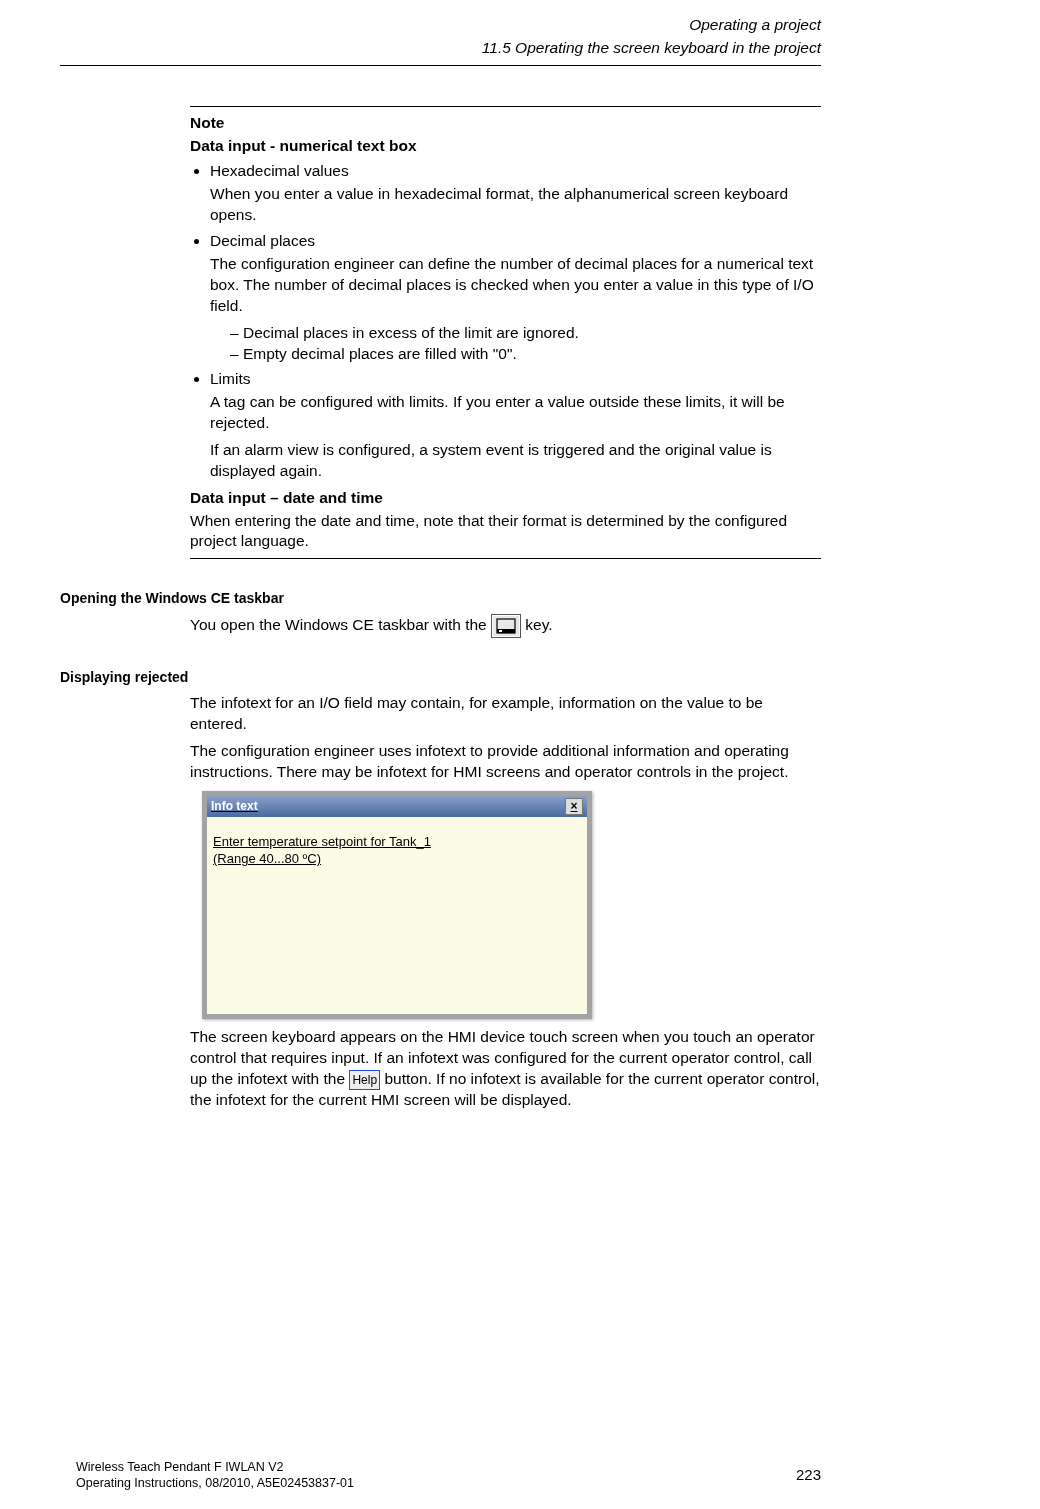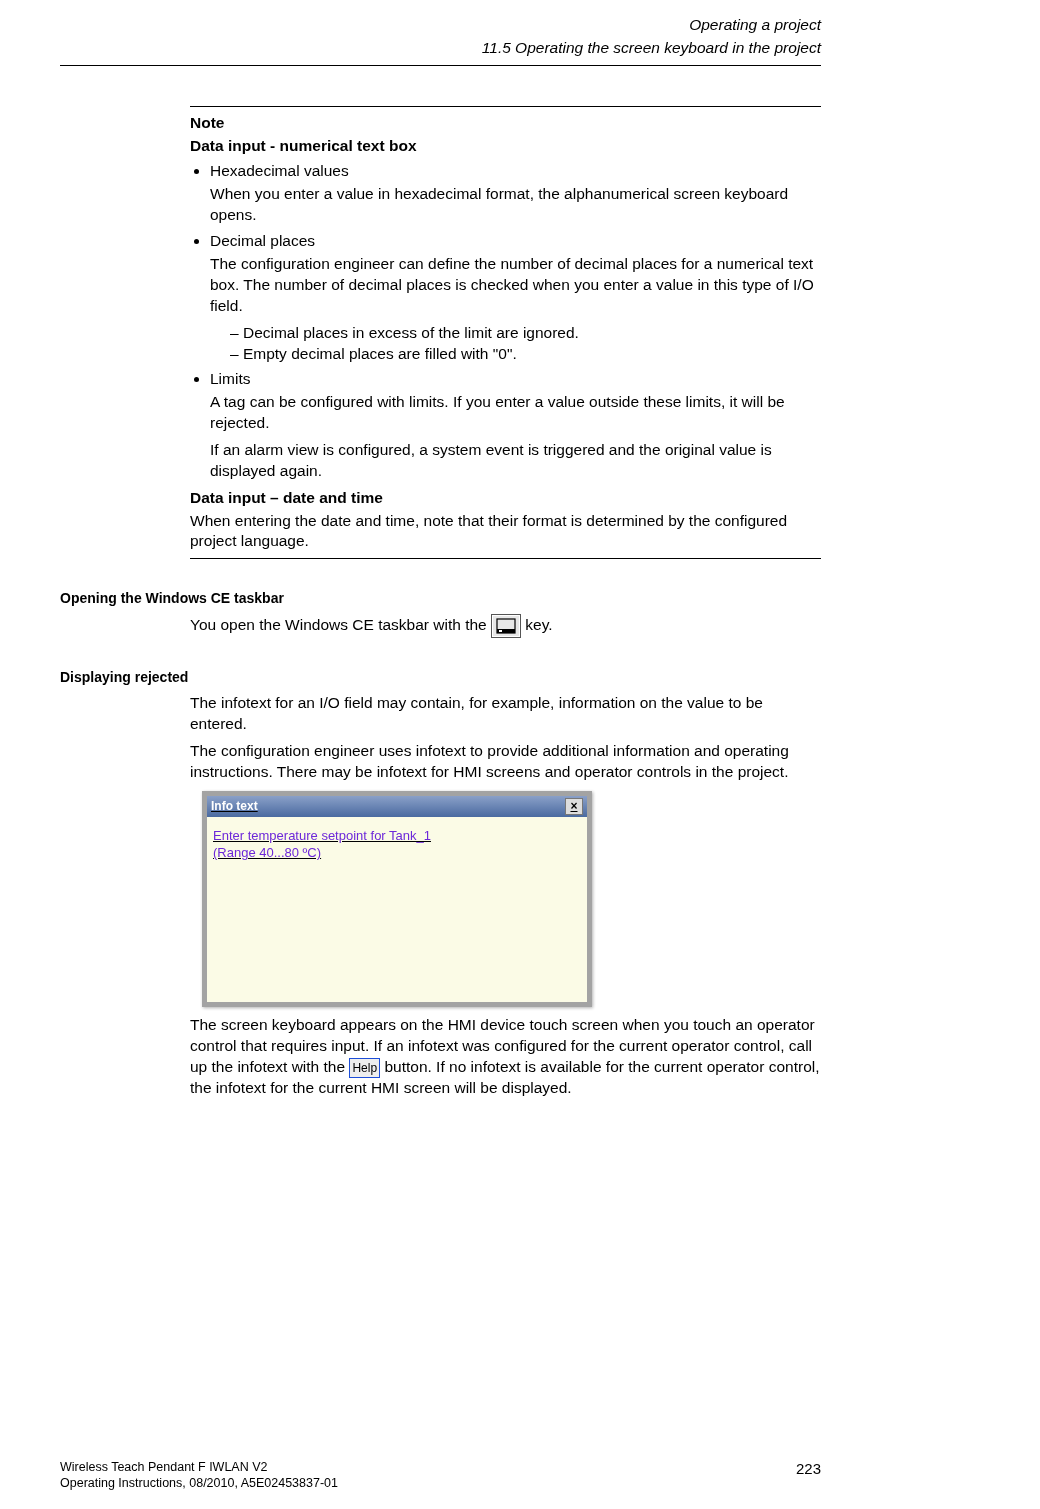--- a/index.html
+++ b/index.html
@@ -93,34 +93,34 @@
     width:16px;height:15px;
     background:#ddd;
     color:#000;
     font-size:12px;
     text-align:center;
     line-height:14px;
     border:1px solid #777;
     font-weight:bold;
   }
   .infotext-body {
-    padding:10px 6px;
+    padding:16px 6px;
     font-size:13px;
-    color:#6d28d9;
+    color:#000000;
     font-family: "Segoe UI", Tahoma, sans-serif;
     white-space:pre-line;
   }
   .footer {
     position:absolute;
     bottom:18px;
-    left:60px; right:60px;
+    left:76px; right:60px;
     font-size:12.5px;
     display:flex;
     justify-content:space-between;
-    align-items:flex-start;
+    align-items:center;
   }
   .footer-left { line-height:1.3; }
   .footer-right { font-size:15px; }
 </style>
 </head>
 <body>
 
 <div class="page">
 
   <div class="running-head">Operating a project</div>

